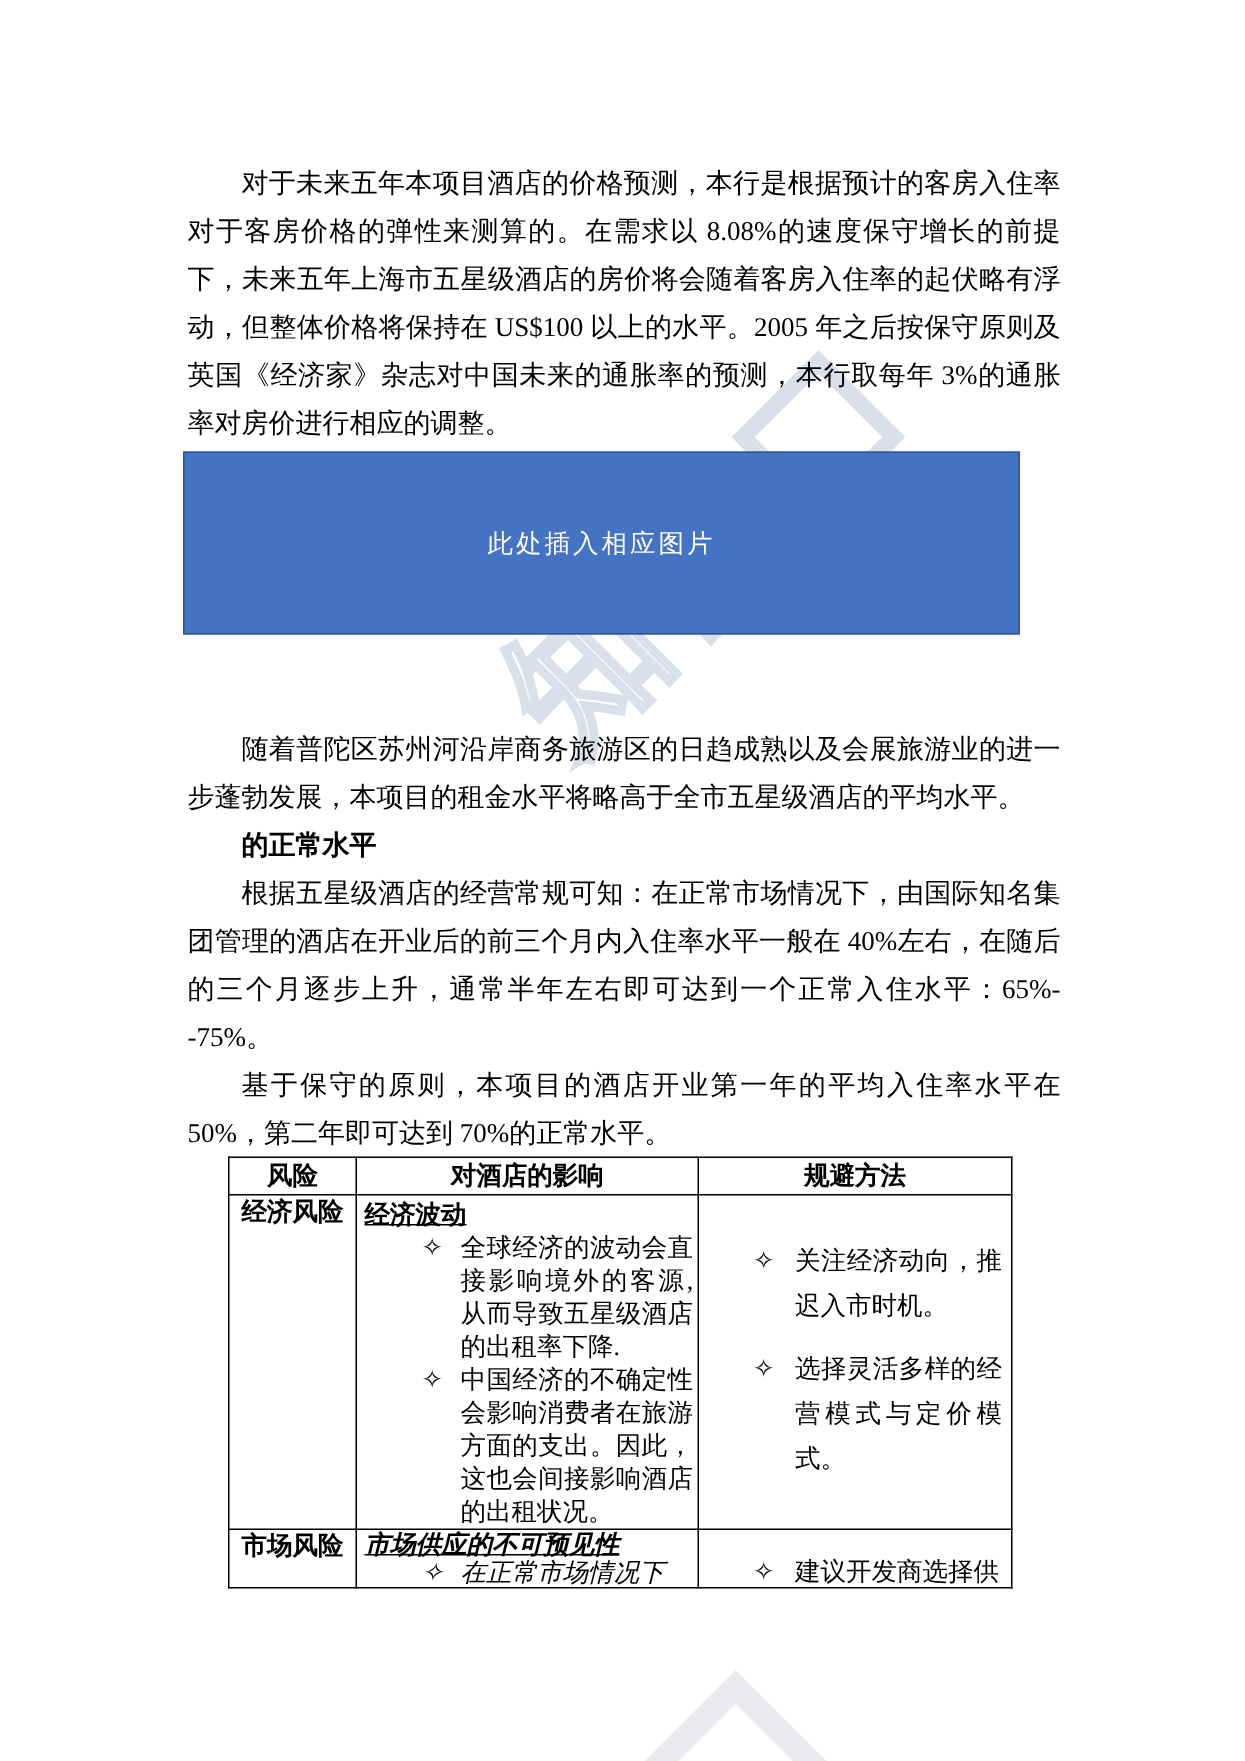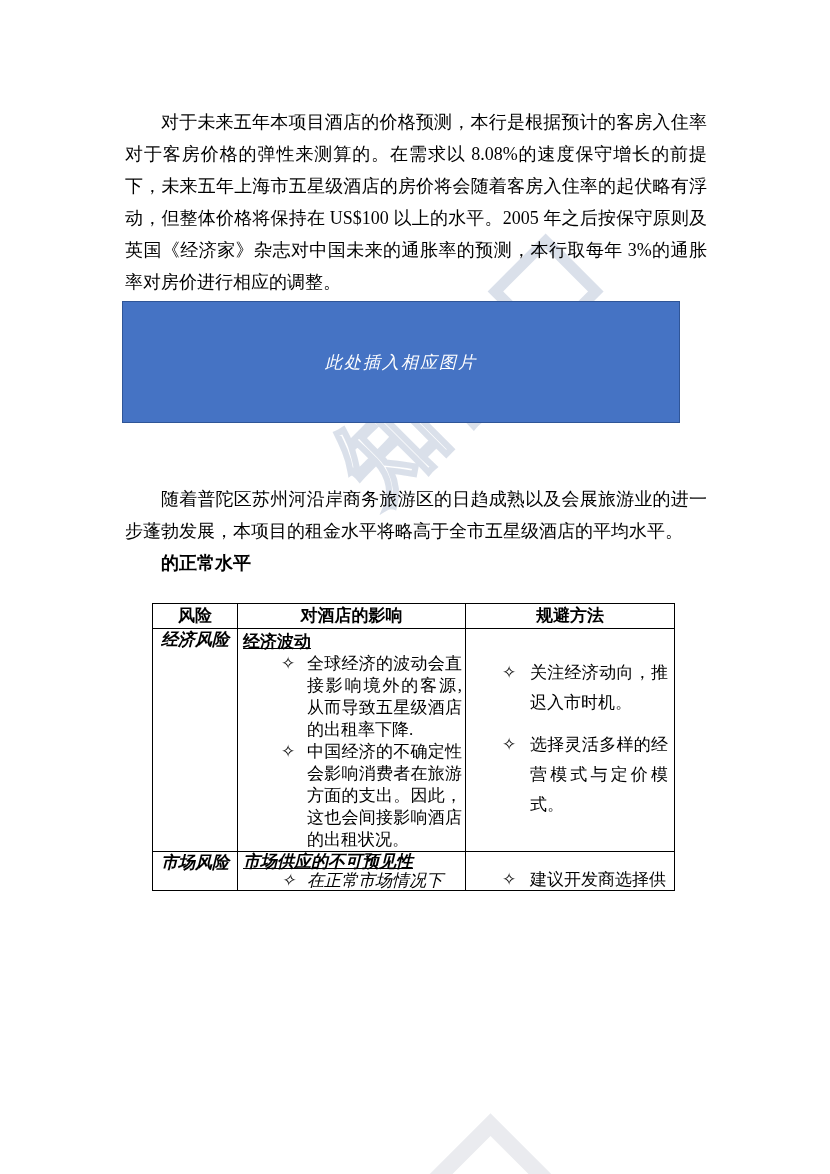--- a/index.html
+++ b/index.html
@@ -47,43 +47,42 @@
 
   
   .img-box {
     position:relative;
     margin:3px 0 0 -3px;
     width:556px; height:120px;
     background:#4573c4;
     border:1px solid #2f5597;
     display:flex; align-items:center; justify-content:center;
     z-index:0;
-    font-style:italic;
   }
   .img-box span {
     color:#ffffff; font-size:17px; letter-spacing:2px; line-height:1;
   }
   .spacer { height:60px; }
 
   
   table.risk {
     border-collapse:collapse; table-layout:fixed;
     margin-left:27px; width:522px;
-    font-size:17px; line-height:22px; text-align:left;margin-top:24px;
+    font-size:17px; line-height:22px; text-align:left;
   }
   table.risk th, table.risk td {
     border:1px solid #000; padding:0; vertical-align:top; overflow:hidden;
   }
   table.risk th {
     height:24px; font-weight:bold; text-align:center; line-height:24px; font-size:17px;
   }
   .col1 { width:85px; } .col2 { width:228px; } .col3 { width:209px; }
 
   td.risk-cell {
-    text-align:center; vertical-align:middle; font-weight:bold;font-style:italic;
+    text-align:center; vertical-align:middle; font-weight:bold;
   }
   .cellclip-r1 { height:220px; }
   .cellclip-r2 { height:38px; }
 
   .impact-wrap { padding:2px 3px 0 5px; }
   .impact-title { font-weight:bold; text-decoration:underline; }
   .b-item { display:flex; padding-left:38px; }
   .b-mk { flex:0 0 26px; text-align:left; }
   .b-tx { flex:1; text-align:justify; }
 
@@ -124,21 +123,23 @@
     <div class="img-box">
       <span>此处插入相应图片</span>
     </div>
 
     <div class="spacer"></div>
 
     <p class="para indent">随着普陀区苏州河沿岸商务旅游区的日趋成熟以及会展旅游业的进一步蓬勃发展，本项目的租金水平将略高于全市五星级酒店的平均水平。</p>
 
     <p class="para heading">的正常水平</p>
 
-
+    <p class="para indent">根据五星级酒店的经营常规可知：在正常市场情况下，由国际知名集团管理的酒店在开业后的前三个月内入住率水平一般在 40%左右，在随后的三个月逐步上升，通常半年左右即可达到一个正常入住水平：65%--75%。</p>
+
+    <p class="para indent">基于保守的原则，本项目的酒店开业第一年的平均入住率水平在 50%，第二年即可达到 70%的正常水平。</p>
 
 
     <table class="risk">
       <colgroup>
           <col class="col1">
           <col class="col2">
           <col class="col3">
         </colgroup>
       <thead>
         <tr>

